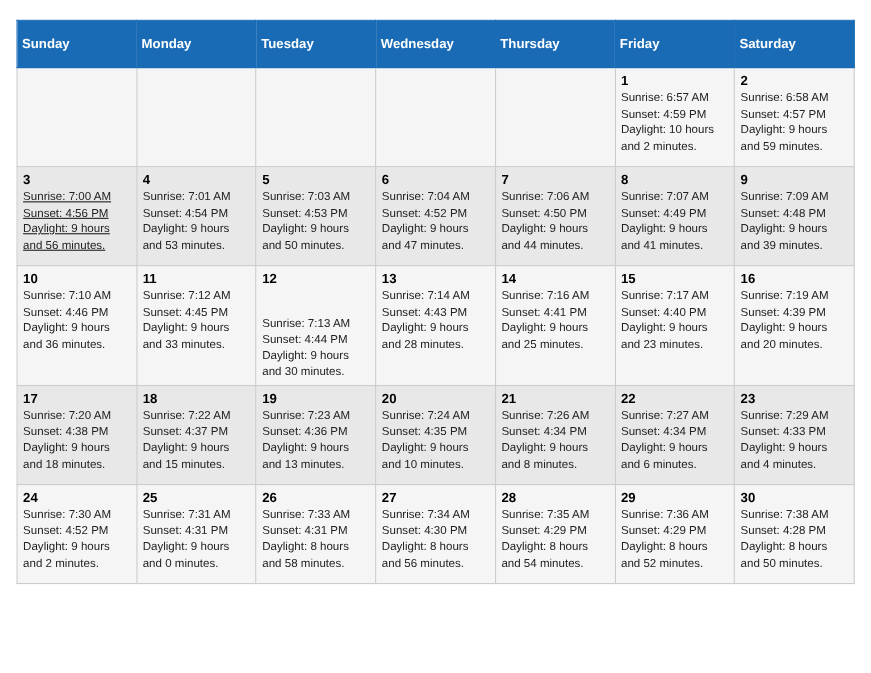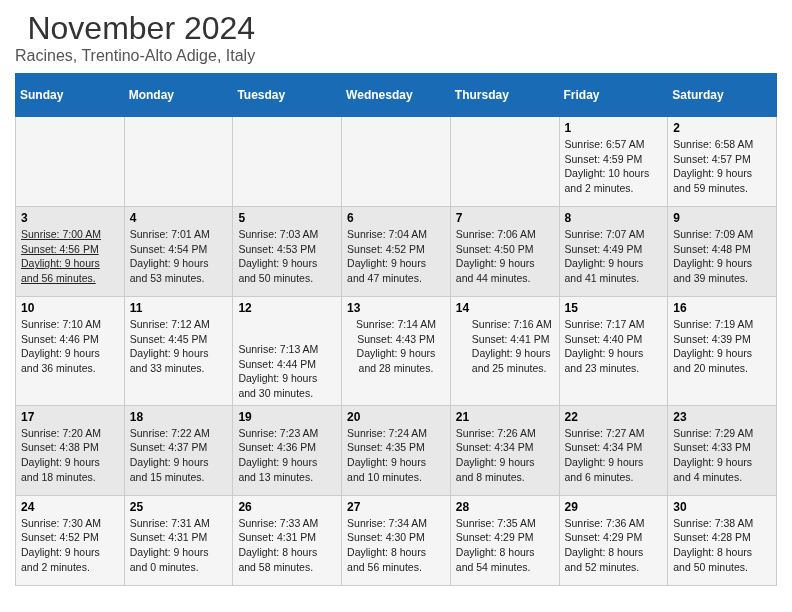--- a/index.html
+++ b/index.html
@@ -91,24 +91,20 @@
       line-height: 1.4;
     }
     td.empty {
       background-color: inherit;
     }
   </style>
 </head>
 <body>
 
 <div class="header-area">
-  <div class="title-area">
-    <div class="month-title">November 2024</div>
-    <div class="location-title">Racines, Trentino-Alto Adige, Italy</div>
-  </div>
 </div>
 
 <table class="calendar">
   <thead>
     <tr>
     <th>Sunday</th>
         <th>Monday</th>
         <th>Tuesday</th>
         <th>Wednesday</th>
         <th>Thursday</th>
@@ -206,28 +202,28 @@
         </td>
         <td>
           <span class="day-number">12</span>
           <div class="day-info" style="white-space: pre-line; margin-top: 27px;">Sunrise: 7:13 AM
 Sunset: 4:44 PM
 Daylight: 9 hours
 and 30 minutes.</div>
         </td>
         <td>
           <span class="day-number">13</span>
-          <div class="day-info" style="white-space: pre-line; text-align: center;">Sunrise: 7:14 AM
+          <div class="day-info" style="white-space: pre-line;">Sunrise: 7:14 AM
 Sunset: 4:43 PM
 Daylight: 9 hours
 and 28 minutes.</div>
         </td>
         <td>
           <span class="day-number">14</span>
-          <div class="day-info" style="white-space: pre-line; margin-left: 16px;">Sunrise: 7:16 AM
+          <div class="day-info" style="white-space: pre-line;">Sunrise: 7:16 AM
 Sunset: 4:41 PM
 Daylight: 9 hours
 and 25 minutes.</div>
         </td>
         <td>
           <span class="day-number">15</span>
           <div class="day-info" style="white-space: pre-line;">Sunrise: 7:17 AM
 Sunset: 4:40 PM
 Daylight: 9 hours
 and 23 minutes.</div>

